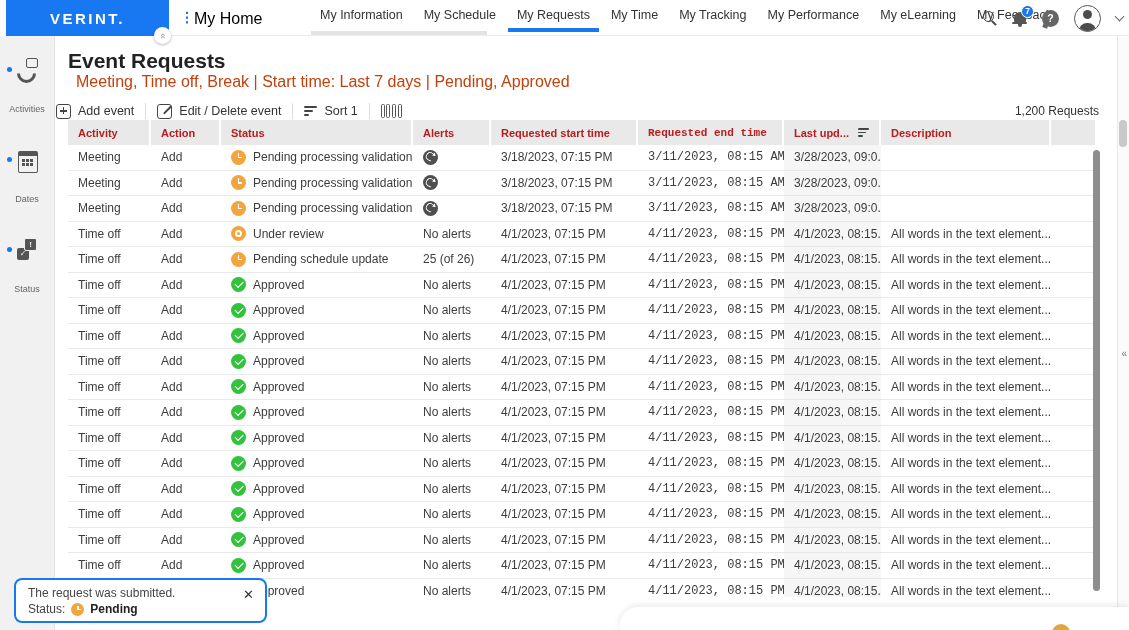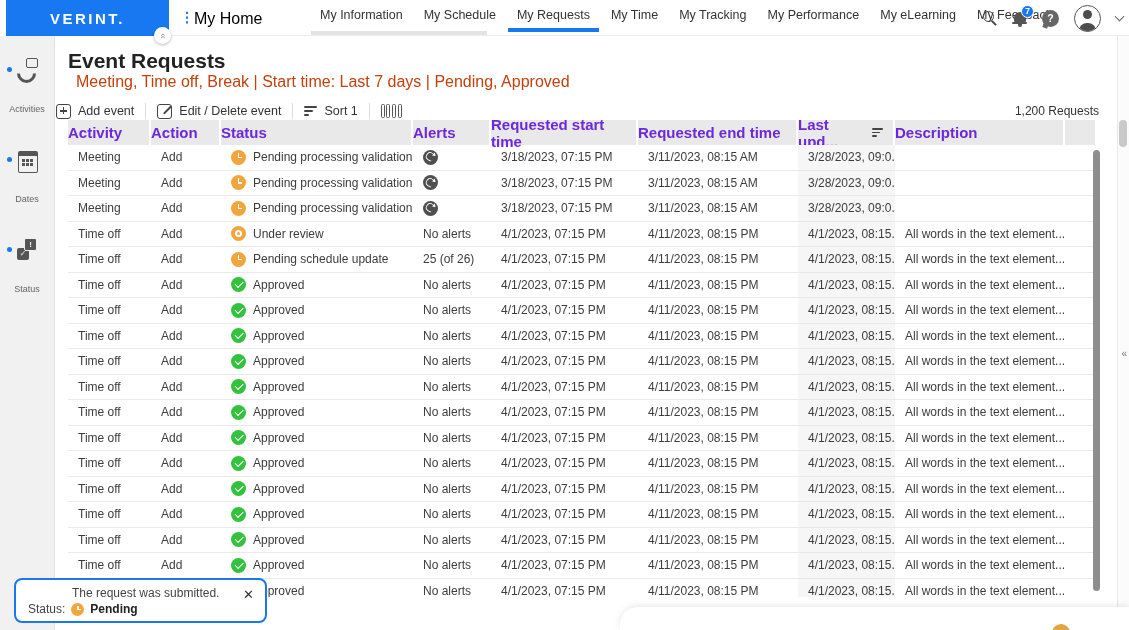--- a/index.html
+++ b/index.html
@@ -101,28 +101,28 @@
   .bars i { display:block; height:2.2px; background:#444; border-radius:1px; }
   .bars i:nth-child(1){ width:13px; } .bars i:nth-child(2){ width:9px; } .bars i:nth-child(3){ width:5px; }
   .bars.small i { height:1.8px; } .bars.small i:nth-child(1){ width:11px; }
   .bars.small i:nth-child(2){ width:8px; } .bars.small i:nth-child(3){ width:4.5px; }
   .ico-cols { display:inline-flex; gap:1.6px; }
   .ico-cols i { display:block; width:4px; height:14px; border:1.2px solid #555; border-radius:1.5px; }
 
   
   .table { position:absolute; left:12px; top:84px; right:20px; height:477px; overflow:hidden; }
   .thead { display:flex; height:25px; }
-  .th { background:#e9e9e9; font-weight:bold; font-size:15px; color:#6d28d9; display:flex;
-        align-items:center; border-right:2px solid #fff; cursor:pointer; }
+  .th { background:#e9e9e9; font-weight:bold; font-size:11px; color:#b91c1c; display:flex;
+        align-items:center; padding-left:10px; border-right:2px solid #fff; cursor:pointer; }
   .th .bars { margin-left:auto; margin-right:10px; }
   .row { display:flex; height:25.5px; border-bottom:1px solid #e9e9e9; align-items:stretch;
          font-size:12px; color:#3c3c3c; cursor:pointer;text-align:right; }
   .td { padding-left:10px; display:flex; align-items:center; gap:7px; overflow:hidden; white-space:nowrap; }
   .c0{width:83px;} .c1{width:70px;} .c2{width:192px;} .c3{width:78px;} .c4{width:147px;}
-  .c5{width:160px;} .c6{width:97px;} .c7{width:170px;} .c8{flex:1;}
+  .c5{width:146px;font-family:Liberation Mono, monospace;} .c6{width:97px;} .c7{width:170px;} .c8{flex:1;}
   .td.c6 { background:#f6f6f6; }
 
   .st-ico { width:15px; height:15px; border-radius:50%; position:relative; flex:none; }
   .st-pending { background:#F2A53C; }
   .st-pending::before { content:""; position:absolute; left:6.6px; top:3.2px; width:1.8px; height:5px; background:#fff; }
   .st-pending::after  { content:""; position:absolute; left:6.6px; top:6.8px; width:4.6px; height:1.8px; background:#fff; }
   .st-review { background:#F2A53C; }
   .st-review::before { content:""; position:absolute; left:3.8px; top:3.8px; width:7.4px; height:7.4px;
                        background:#fff; border-radius:50%; }
   .st-review::after  { content:""; position:absolute; left:5.8px; top:5.8px; width:3.4px; height:3.4px;
@@ -143,21 +143,21 @@
                 border-radius:4px; z-index:20; }
   .rail { position:absolute; right:0; top:36px; width:12px; bottom:0; background:#fbfbfb;
           border-left:1px solid #e8e8e8; z-index:22; }
   .rail-thumb { position:absolute; right:2px; top:84px; width:8px; height:27px; background:#c9c9c9;
                 border-radius:4px; }
   .rail-collapse { position:absolute; right:2px; top:312px; font-size:10px; color:#777; cursor:pointer; }
 
   
   .toast { position:absolute; left:14px; top:578px; width:253px; height:45px; background:#fff;
            border:2px solid #1778F2; border-radius:8px; z-index:60; padding:6px 12px; }
-  .toast-line1 { font-size:12px; color:#444;margin-left:44px; }
+  .toast-line1 { font-size:12px; color:#444; }
   .toast-line2 { display:flex; align-items:flex-end; gap:6px; font-size:12px; color:#444; margin-top:2px; }
   .toast-line2 .st-ico { width:13px; height:13px; }
   .toast-line2 .st-pending::before { left:5.6px; top:2.6px; height:4.4px; width:1.7px; }
   .toast-line2 .st-pending::after  { left:5.6px; top:5.8px; width:4px; height:1.7px; }
   .toast-status { font-weight:bold; color:#222; }
   .toast-close { position:absolute; right:11px; top:7px; font-size:13px; color:#333; cursor:pointer; }
 
   
   .bottom-sheet { position:absolute; left:620px; top:607px; width:509px; height:23px; background:#fff;
                   border-radius:18px 0 0 0; box-shadow:0 -1px 7px rgba(0,0,0,.10); z-index:50; }

